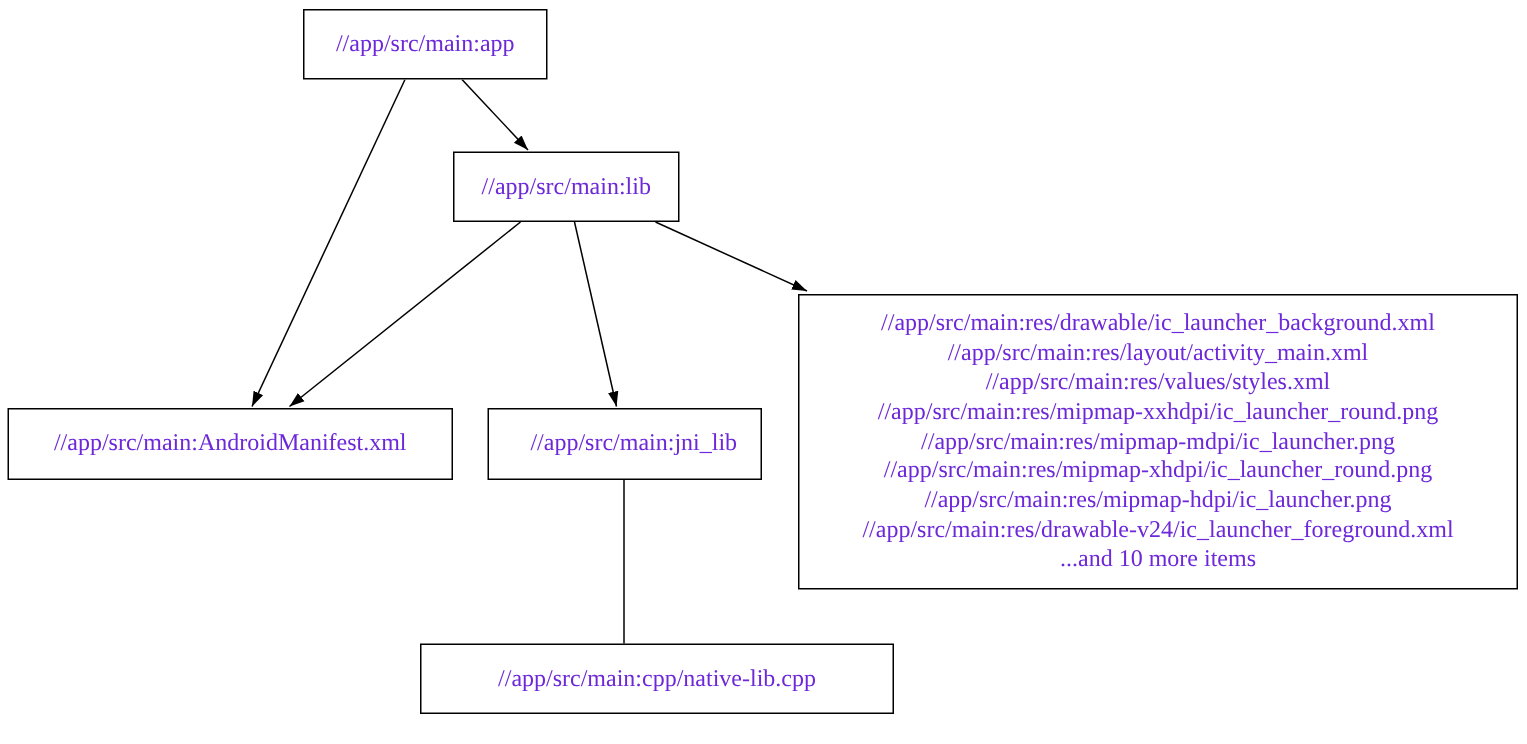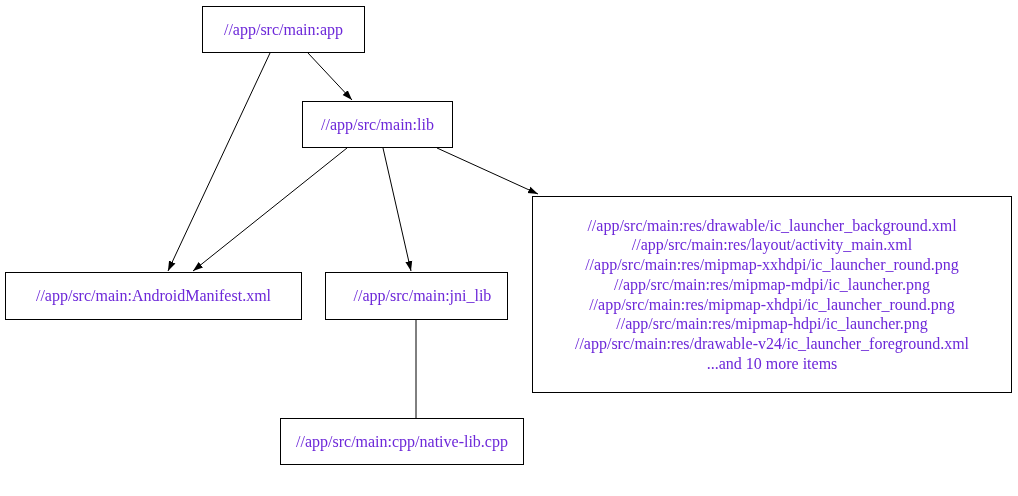--- a/index.html
+++ b/index.html
@@ -29,21 +29,21 @@
     text-align: center;
     font-size: 16px;
     line-height: 19.7px;
     white-space: nowrap;
   }
   .node-app            { left: 202px; top: 6px;   width: 163px; height: 47px; }
   .node-lib            { left: 302px; top: 101px; width: 151px; height: 47px; }
   .node-manifest       { left: 5px;   top: 272px; width: 297px; height: 48px; }
   .node-jni-lib        { left: 325px; top: 272px; width: 183px; height: 48px; padding-left: 12px; }
   .node-res-group      { left: 532px; top: 196px; width: 480px; height: 197px; }
-  .node-native-lib-cpp { left: 280px; top: 418px; width: 244px; height: 47px; justify-content: center; }
+  .node-native-lib-cpp { left: 280px; top: 429px; width: 316px; height: 47px; justify-content: center; }
   .res-line { display: block; }
 </style>
 </head>
 <body>
 
 <div class="canvas">
 
   <svg class="edges" width="1018" height="496" viewBox="0 0 1018 496" xmlns="http://www.w3.org/2000/svg">
     <defs>
       <marker id="arrow" markerUnits="userSpaceOnUse" markerWidth="12" markerHeight="10" refX="10" refY="5" orient="auto">
@@ -70,20 +70,21 @@
     <span>//app/src/main:AndroidManifest.xml</span>
   </div>
 
   <div class="node node-jni-lib">
     <span>//app/src/main:jni_lib</span>
   </div>
 
   <div class="node node-res-group">
     <span class="res-line">//app/src/main:res/drawable/ic_launcher_background.xml</span>
     <span class="res-line">//app/src/main:res/layout/activity_main.xml</span>
+    <span class="res-line">//app/src/main:res/values/styles.xml</span>
     <span class="res-line">//app/src/main:res/mipmap-xxhdpi/ic_launcher_round.png</span>
     <span class="res-line">//app/src/main:res/mipmap-mdpi/ic_launcher.png</span>
     <span class="res-line">//app/src/main:res/mipmap-xhdpi/ic_launcher_round.png</span>
     <span class="res-line">//app/src/main:res/mipmap-hdpi/ic_launcher.png</span>
     <span class="res-line">//app/src/main:res/drawable-v24/ic_launcher_foreground.xml</span>
     <span class="res-line">...and 10 more items</span>
   </div>
 
   <div class="node node-native-lib-cpp">
     <span>//app/src/main:cpp/native-lib.cpp</span>

